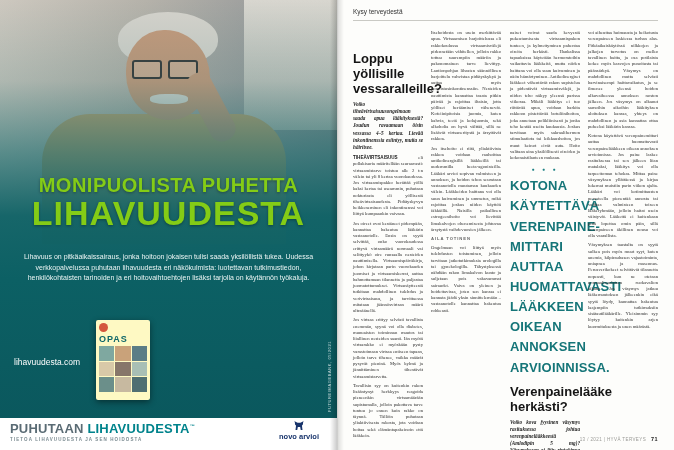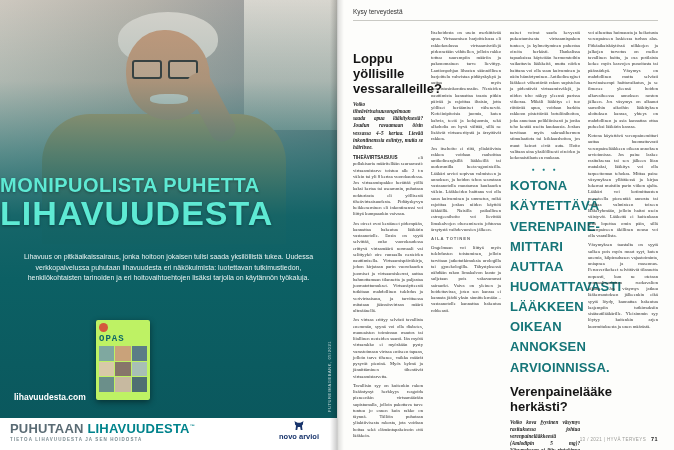--- a/index.html
+++ b/index.html
@@ -14,31 +14,31 @@
   .ph-hair{left:118px;top:12px;width:100px;height:54px;background:#d6d3cc;border-radius:50% 50% 45% 45%;}
   .ph-face{left:126px;top:30px;width:84px;height:90px;background:#c69b7d;border-radius:46% 54% 48% 52%;}
   .ph-glass{top:60px;width:26px;height:15px;border:2px solid #3c3c3c;border-radius:3px;background:rgba(255,255,255,.18);}
   .g1{left:132px;} .g2{left:168px;}
   .ph-stache{left:150px;top:94px;width:38px;height:10px;background:#d9d6cf;border-radius:40%;}
   .ph-arm{left:198px;top:70px;width:26px;height:74px;background:#c69b7d;border-radius:12px;transform:rotate(-28deg);}
   .ph-shirt{left:42px;top:114px;width:244px;height:130px;background:#c3a374;border-radius:48px 48px 0 0;}
   .overlay{position:absolute;inset:0;background:linear-gradient(180deg,
       rgba(14,102,105,0) 0%,rgba(14,102,105,.15) 18%,rgba(14,102,105,.6) 34%,
       rgba(13,97,101,.95) 48%,#0c6064 62%,#0a565c 100%);}
-  .headline{position:absolute;left:0;top:174px;width:337px;text-align:left;color:#5eead4;
+  .headline{position:absolute;left:0;top:174px;width:337px;text-align:center;color:#84cc16;
             text-shadow:0 1px 3px rgba(0,0,0,.35);}
   .h1{font-size:20px;font-weight:800;letter-spacing:.5px;line-height:1.1;}
   .h2{font-size:34px;font-weight:800;letter-spacing:1px;line-height:1.02;}
   .ad-body{position:absolute;left:18px;top:252px;width:301px;text-align:center;
            color:#eaf4f3;font-size:7px;line-height:1.5;}
   .offer{position:absolute;left:14px;top:334px;width:76px;color:#fff;font-weight:700;
          font-size:8px;line-height:1.35;}
-  .url{position:absolute;left:14px;top:392px;font-size:8.5px;font-weight:700;color:#fff;text-decoration:none;}
-  .booklet{position:absolute;left:96px;top:320px;width:54px;height:80px;background:#bef264;
-           border-radius:2px;box-shadow:0 2px 6px rgba(0,0,0,.45);padding:3px;box-sizing:border-box;font-family:Liberation Mono, monospace;}
+  .url{position:absolute;left:14px;top:357px;font-size:8.5px;font-weight:400;color:#fff;text-decoration:none;}
+  .booklet{position:absolute;left:96px;top:320px;width:54px;height:80px;background:#fef9c3;
+           border-radius:2px;box-shadow:0 2px 6px rgba(0,0,0,.45);padding:3px;box-sizing:border-box;}
   .badge{width:9px;height:9px;border-radius:50%;background:#d4573d;}
   .bk-title{color:#0e6669;font-weight:800;font-size:9px;letter-spacing:1px;margin:2px 0 2px;}
   .bk-grid{display:grid;grid-template-columns:repeat(3,1fr);gap:1px;height:46px;}
   .bk-grid div{width:100%;height:100%;}
   .bk-grid div:nth-child(1){background:#7fa8a0;} .bk-grid div:nth-child(2){background:#c9a27a;}
   .bk-grid div:nth-child(3){background:#5b7d86;} .bk-grid div:nth-child(4){background:#d8c9a8;}
   .bk-grid div:nth-child(5){background:#87766a;} .bk-grid div:nth-child(6){background:#a8bfb5;}
   .bk-grid div:nth-child(7){background:#6b8f8a;} .bk-grid div:nth-child(8){background:#c7b9a0;}
   .bk-grid div:nth-child(9){background:#4f6f72;}
   .credit{position:absolute;left:327px;top:412px;transform:rotate(-90deg);transform-origin:left top;

